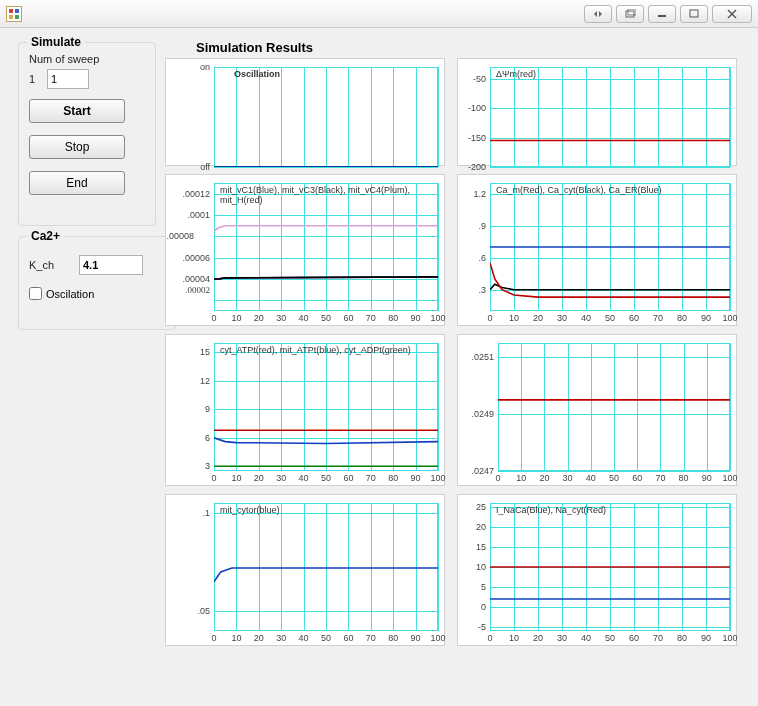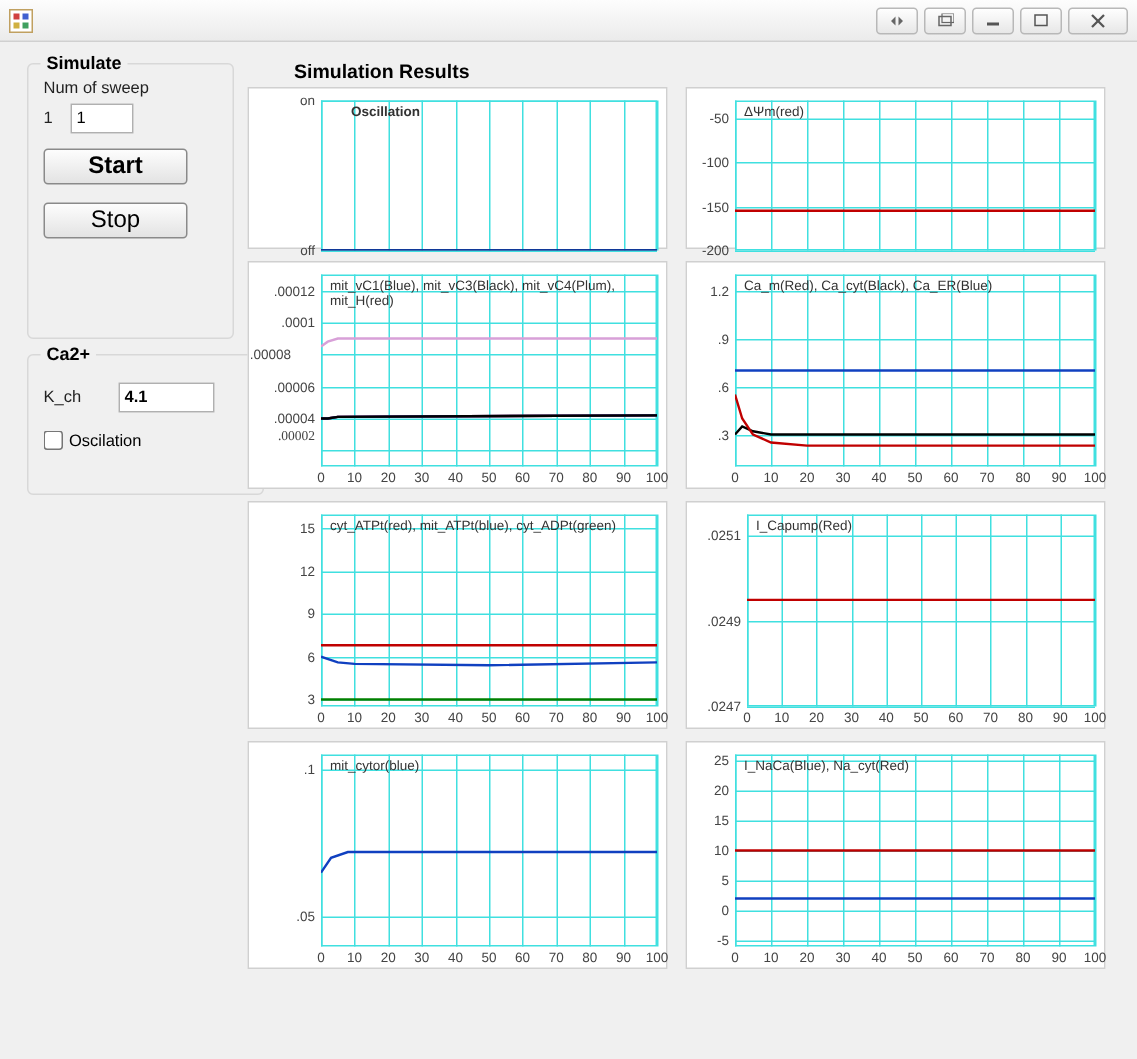--- a/index.html
+++ b/index.html
@@ -62,21 +62,21 @@
   .tinput {
     position:absolute; height:20px;
     border:1px solid #b0b0b0; background:#fff;
     font-size:11px; padding:1px 3px;
   }
   .btn {
     position:absolute; height:24px;
     border:1px solid #8a8a8a; border-radius:3px;
     background:linear-gradient(#fdfdfd,#e3e3e3);
     text-align:center; line-height:22px;
-    font-size:16px;
+    font-size:12px;
   }
   .chk { position:absolute; display:flex; align-items:center; gap:4px; }
   .chk input { margin:0; }
   .charts {
     position:absolute;
     top:30px; left:165px; right:14px; bottom:14px;
   }
   .chart {
     position:absolute;
     background:#fff;
@@ -141,20 +141,21 @@
 
 <div class="client">
 
   <div class="groupbox sim-group">
     <div class="legend">Simulate</div>
     <div class="lbl" style="top:10px;left:10px;">Num of sweep</div>
     <div class="lbl" style="top:30px;left:10px;">1</div>
     <input class="tinput" style="top: 26px; left: 28px; width: 42px;" value="1">
     <div class="btn" style="top:56px;left:10px;width:96px;font-weight:bold;">Start</div>
     <div class="btn" style="top:92px;left:10px;width:96px;">Stop</div>
+    <div class="btn" style="top:128px;left:10px;width:96px;">End</div>
   </div>
 
   <div class="groupbox ca-group">
     <div class="legend">Ca2+</div>
     <div class="lbl" style="top:22px;left:10px;">K_ch</div>
     <input class="tinput" style="top: 18px; left: 60px; width: 64px; font-weight: bold;" value="4.1">
     <label class="chk" style="top:50px;left:10px;">
       <input type="checkbox" style="">
       <span>Oscilation</span>
     </label>
@@ -359,21 +360,20 @@
           <div class="gridv" style="left: 208.8px;"></div>
           <div class="gridv" style="left: 232px;"></div>
           <div class="gridh" style="top: 14.2222px;"></div>
           <div class="gridh" style="top: 71.1111px;"></div>
           <div class="gridh" style="top: 128px;"></div>
           <div class="border"></div>
           <svg class="series" width="232" height="128" viewBox="0 0 232 128" style="position: absolute; left: 0px; top: 0px;">
             <path d="M0.0 56.9 L4.6 56.9 L232.0 56.9 " stroke="#c00000" stroke-width="1.6" fill="none"></path>
           </svg>
         </div>
-        <div class="ctitle" style="left: 46px; top: 10px; right: 8px;">I_Capump(Red)</div>
         <div class="ytick" style="left: 0px; width: 36px; top: 17.2222px;">.0251</div>
         <div class="ytick" style="left: 0px; width: 36px; top: 74.1111px;">.0249</div>
         <div class="ytick" style="left: 0px; width: 36px; top: 131px;">.0247</div>
         <div class="xtick" style="left: 40px; top: 138px;">0</div>
         <div class="xtick" style="left: 63.2px; top: 138px;">10</div>
         <div class="xtick" style="left: 86.4px; top: 138px;">20</div>
         <div class="xtick" style="left: 109.6px; top: 138px;">30</div>
         <div class="xtick" style="left: 132.8px; top: 138px;">40</div>
         <div class="xtick" style="left: 156px; top: 138px;">50</div>
         <div class="xtick" style="left: 179.2px; top: 138px;">60</div>

